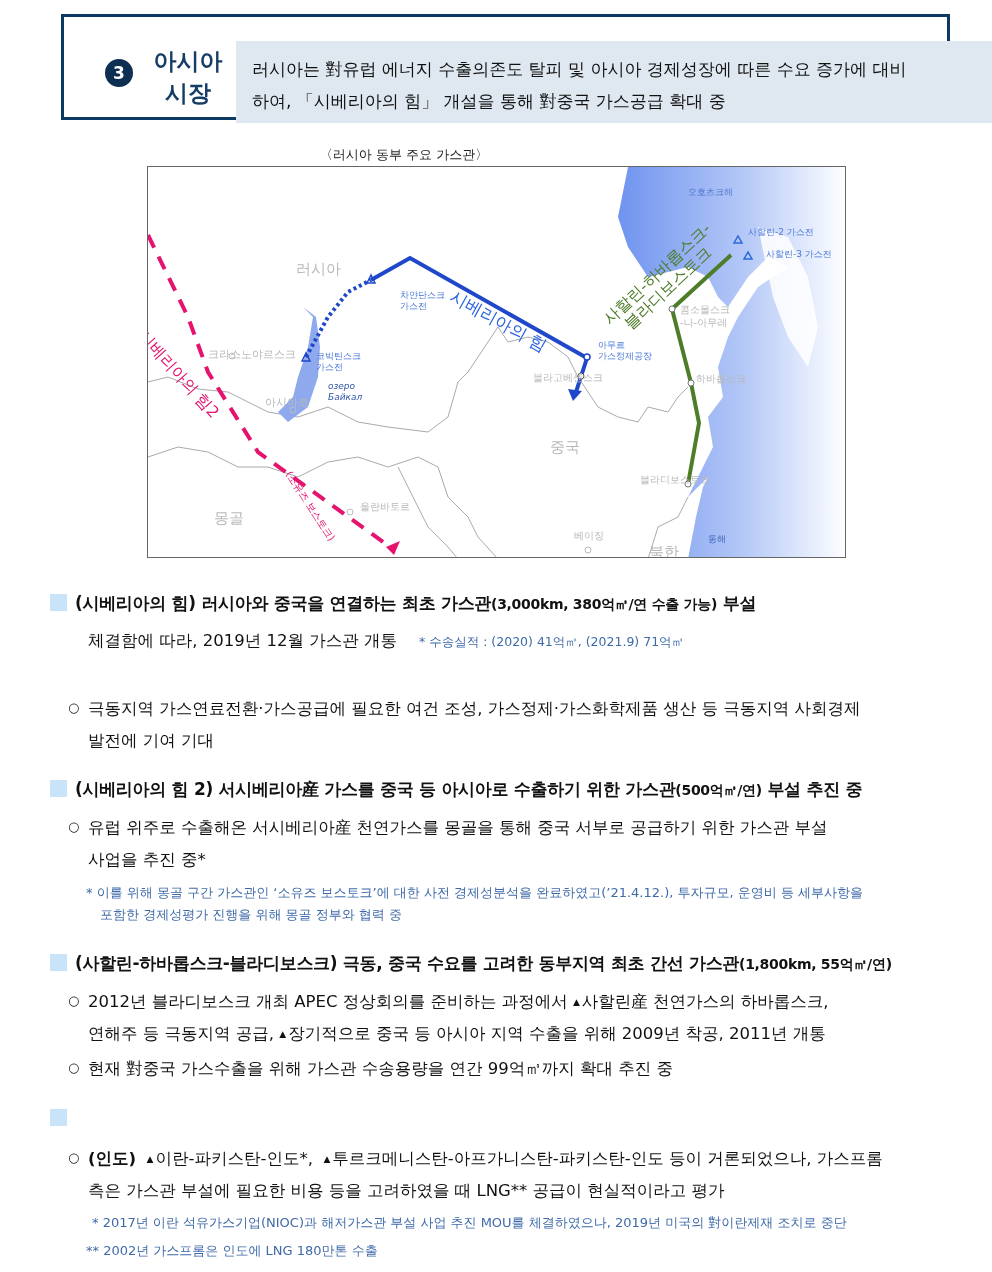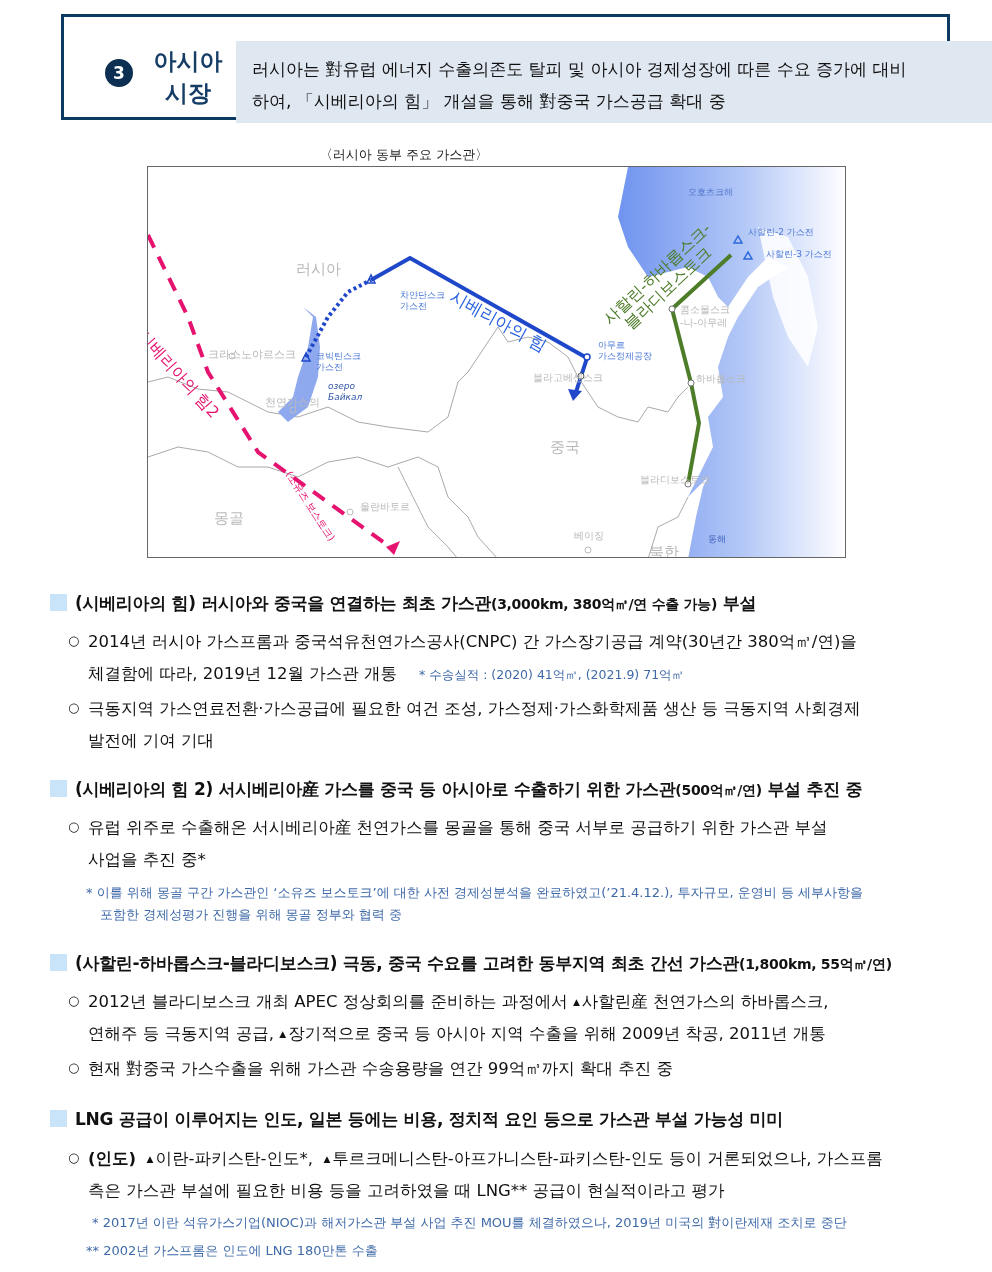--- a/index.html
+++ b/index.html
@@ -130,21 +130,21 @@
   <div class="ml-g" style="left:148px;top:93px;font-size:15px;">러시아</div>
   <div class="ml" style="left:228px;top:123px;margin-left:24px;">
       <div>차얀단스크</div>
       <div>가스전</div>
     </div>
   <div class="ml" style="left:168px;top:184px;">
       <div>코빅틴스크</div>
       <div>가스전</div>
     </div>
   <div class="ml-g" style="left:60px;top:180px;font-size:11px;">크라스노야르스크</div>
-  <div class="ml-g" style="left:117px;top:228px;font-size:11px;">천연가스의</div>
+  <div class="ml-g" style="left:117px;top:228px;font-size:11px;">아시아로</div>
   <div class="ml" style="left:180px;top:214px;color:#3355aa;font-style:italic;">
       <div>озеро</div>
       <div>Байкал</div>
     </div>
   <div class="ml" style="left:450px;top:173px;">
       <div>아무르</div>
       <div>가스정제공장</div>
     </div>
   <div class="ml-g" style="left:345px;top:204px;font-size:10px;margin-left:40px;">블라고베셴스크</div>
   <div class="ml-g" style="left:532px;top:136px;font-size:10px;line-height:13px;">
@@ -166,21 +166,20 @@
   <div class="ml" style="left:452px;top:148px;font-size:16px;line-height:18px;color:#4e7d2a;transform:rotate(-43deg);transform-origin:left top;">
       <div>사할린-하바롭스크-</div>
       <div style="padding-left:12px;">블라디보스토크</div>
     </div>
 </div>
 
 <div class="sec" style="top:592px;">
   <span class="sq"></span><span>(시베리아의 힘) 러시아와 중국을 연결하는 최초 가스관</span><span class="small">(3,000km, 380억㎥/연 수출 가능)</span><span> 부설</span>
 </div>
 <div class="b" style="top:625px;">
-  <div><span class="o">○</span><span>2014년 러시아 가스프롬과 중국석유천연가스공사(CNPC) 간 가스장기공급 계약(30년간 380억㎥/연)을</span></div>
   <div class="ind"><span>체결함에 따라, 2019년 12월 가스관 개통</span><span class="note">* 수송실적 : (2020) 41억㎥, (2021.9) 71억㎥</span></div>
 </div>
 <div class="b" style="top:692px;">
   <div><span class="o">○</span><span>극동지역 가스연료전환·가스공급에 필요한 여건 조성, 가스정제·가스화학제품 생산 등 극동지역 사회경제</span></div>
   <div class="ind">발전에 기여 기대</div>
 </div>
 
 <div class="sec" style="top:778px;">
   <span class="sq"></span><span>(시베리아의 힘 2) 서시베리아産 가스를 중국 등 아시아로 수출하기 위한 가스관</span><span class="small">(500억㎥/연)</span><span> 부설 추진 중</span>
 </div>
@@ -198,20 +197,20 @@
 </div>
 <div class="b" style="top:985px;">
   <div><span class="o">○</span><span>2012년 블라디보스크 개최 APEC 정상회의를 준비하는 과정에서 </span><span class="tri">▲</span><span>사할린産 천연가스의 하바롭스크,</span></div>
   <div class="ind"><span>연해주 등 극동지역 공급, </span><span class="tri">▲</span><span>장기적으로 중국 등 아시아 지역 수출을 위해 2009년 착공, 2011년 개통</span></div>
 </div>
 <div class="b" style="top:1052px;">
   <div><span class="o">○</span><span>현재 對중국 가스수출을 위해 가스관 수송용량을 연간 99억㎥까지 확대 추진 중</span></div>
 </div>
 
 <div class="sec" style="top:1108px;">
-  <span class="sq"></span><span>LNG 공급이 이루어지는 인도, 일본 등에는 비용, 정치적 요인 등으로 가스관 부설 가능성 미미</span>
+  <span class="sq"></span>
 </div>
 <div class="b" style="top:1142px;">
   <div><span class="o">○</span><b>(인도)</b>&nbsp;&nbsp;<span class="tri">▲</span><span>이란-파키스탄-인도*, </span>&nbsp;<span class="tri">▲</span><span>투르크메니스탄-아프가니스탄-파키스탄-인도 등이 거론되었으나, 가스프롬</span></div>
   <div class="ind">측은 가스관 부설에 필요한 비용 등을 고려하였을 때 LNG** 공급이 현실적이라고 평가</div>
 </div>
 <div class="fn" style="top:1212px;left:92px;">* 2017년 이란 석유가스기업(NIOC)과 해저가스관 부설 사업 추진 MOU를 체결하였으나, 2019년 미국의 對이란제재 조치로 중단</div>
 <div class="fn" style="top:1240px;">** 2002년 가스프롬은 인도에 LNG 180만톤 수출</div>
 
 </body></html>

